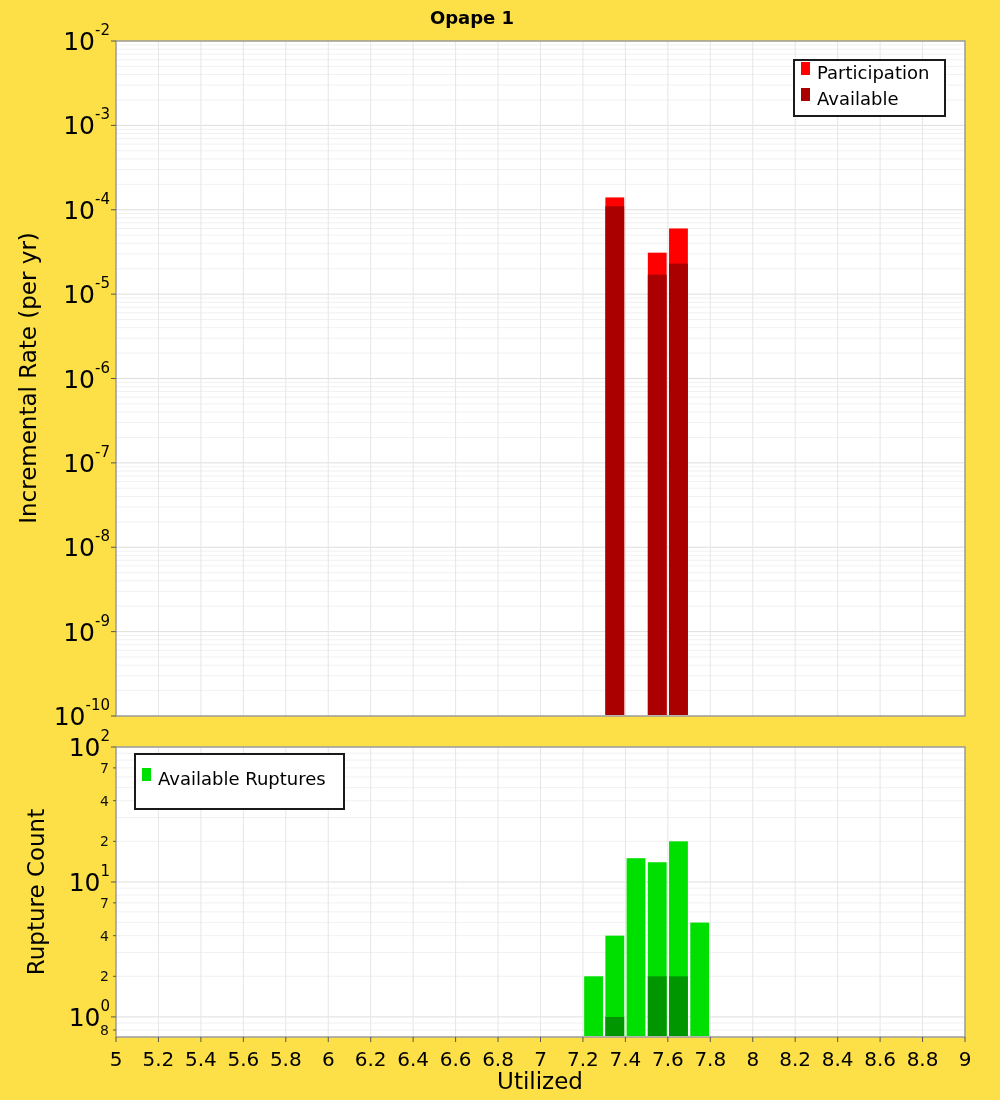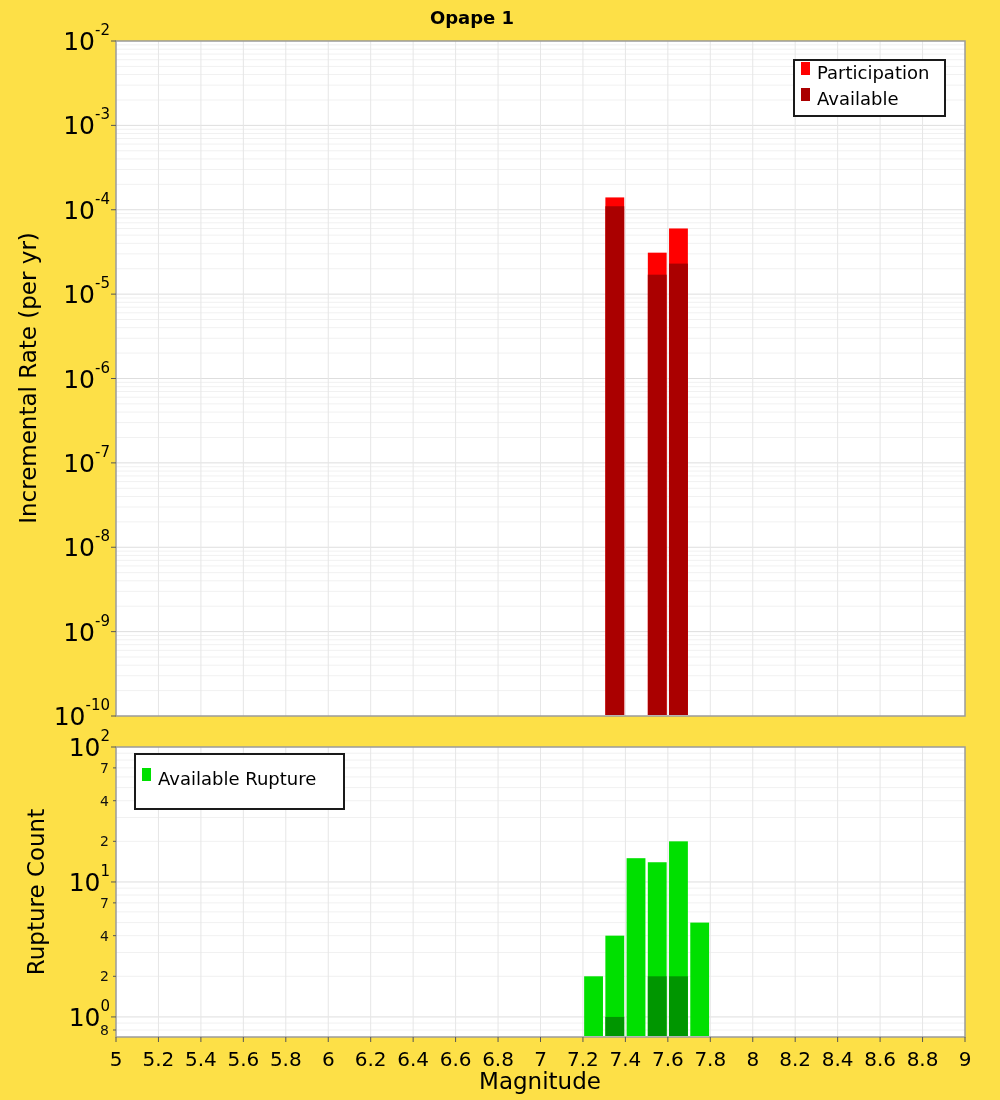--- a/index.html
+++ b/index.html
@@ -255,33 +255,33 @@
         <text x="965" y="1059" text-anchor="middle" font-size="20" fill="#000" dominant-baseline="central">9</text>
       </g>
     </svg>
 
   <div class="chart-title">Opape 1</div>
 
   <div class="y-title" style="left:28px;top:378px">Incremental Rate (per yr)</div>
 
   <div class="y-title" style="left:36px;top:892px">Rupture Count</div>
 
-  <div class="x-title" style="left:540px;top:1081px">Magnitude</div>
+  <div class="x-title" style="left:540px;top:1081px">Utilized</div>
 
   <div class="legend" style="left:793px;top:59px;width:153px;height:58px">
     <div class="legend-row">
       <span class="swatch" style="background: rgb(255, 0, 0);"></span>
       <span>Participation</span>
     </div>
     <div class="legend-row">
       <span class="swatch" style="background: rgb(170, 0, 0);"></span>
       <span>Available</span>
     </div>
   </div>
 
   <div class="legend" style="left:134px;top:753px;width:211px;height:57px">
     <div class="legend-row">
       <span class="swatch" style="background: rgb(0, 224, 0);"></span>
-      <span>Available Rupture</span>
+      <span>Available Ruptures</span>
     </div>
   </div>
 
 </div>
 
 </body></html>

